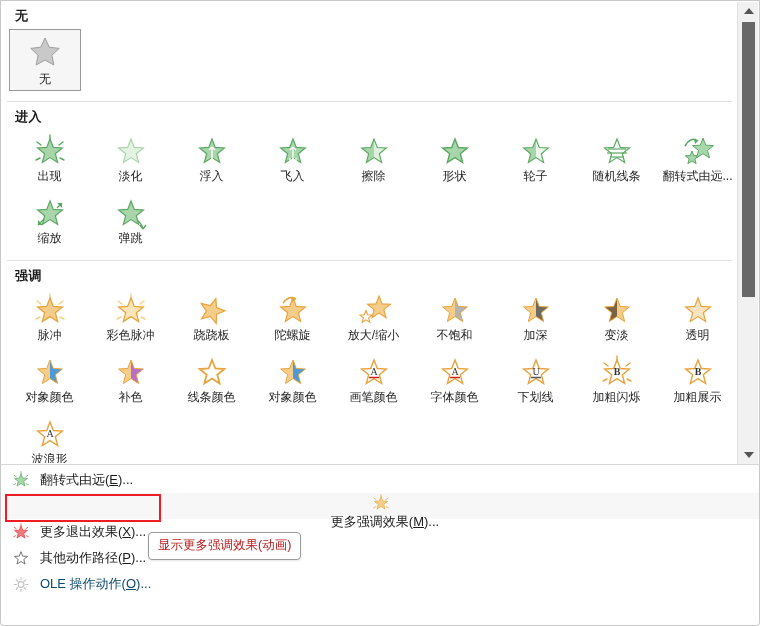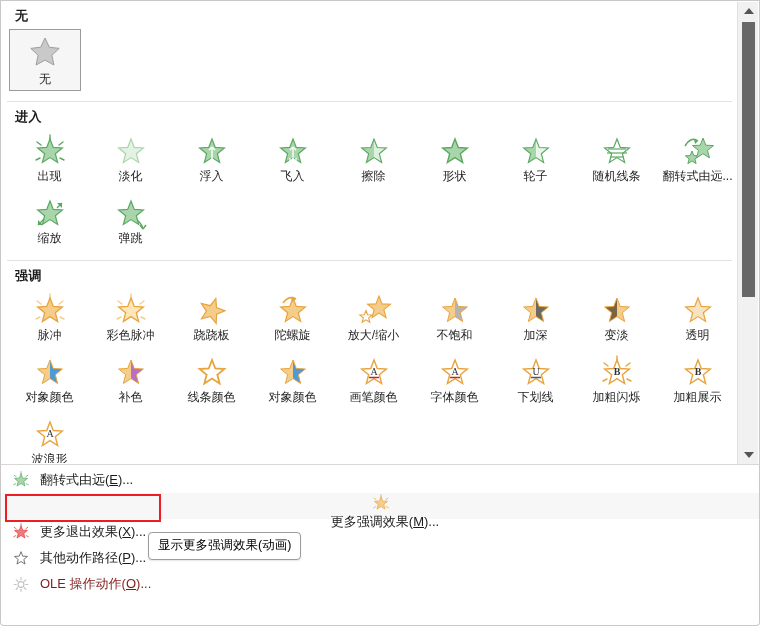--- a/index.html
+++ b/index.html
@@ -133,21 +133,21 @@
     position: relative;
     height: 26px;
     display: flex;
     align-items: center;
     padding-left: 10px;
     font-size: 13px;
     color: #1b1b1b;
     cursor: default;
   }
   .menu-item.highlighted { background: #f7f7f7; flex-direction: column; }
-  .menu-item.disabled { color: #7f1d1d; }
+  .menu-item.disabled { color: #0c4a6e; }
   .menu-item .mi-icon {
     width: 20px; height: 20px;
     margin-right: 9px;
     display: flex; align-items: center; justify-content: center;
     flex: 0 0 20px;
   }
   .menu-item .mi-label u { text-decoration: underline; }
 
   .redbox {
     position: absolute;
@@ -159,21 +159,21 @@
 
   
   .tooltip {
     position: absolute;
     left: 148px; top: 532px;
     padding: 4px 9px 5px 9px;
     background: #ffffff;
     border: 1px solid #9c9c9c;
     border-radius: 4px;
     font-size: 12.5px;
-    color: #000000;
+    color: #b91c1c;
     white-space: nowrap;
     box-shadow: 0 1px 2px rgba(0,0,0,.10);
   }
 </style>
 </head>
 <body>
 
 <div id="root">
 
   <div class="gallery">

